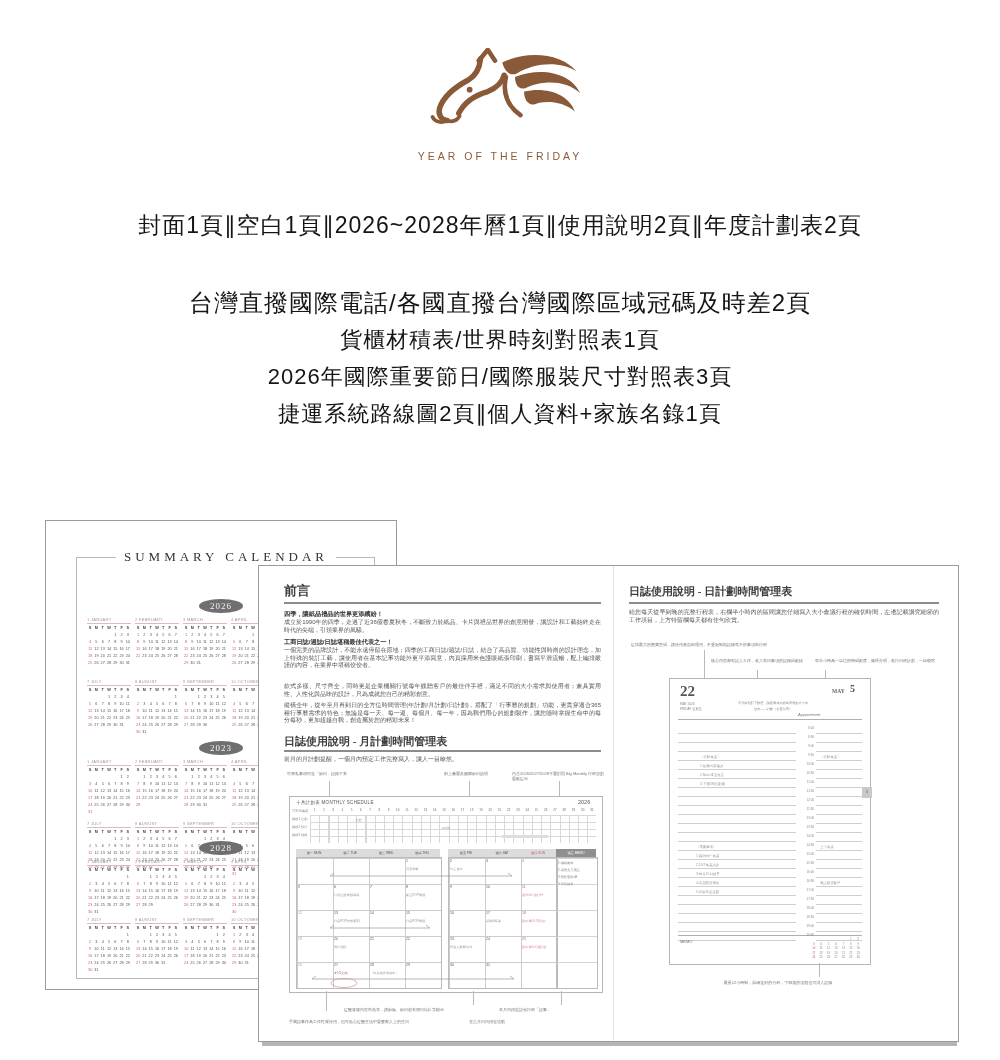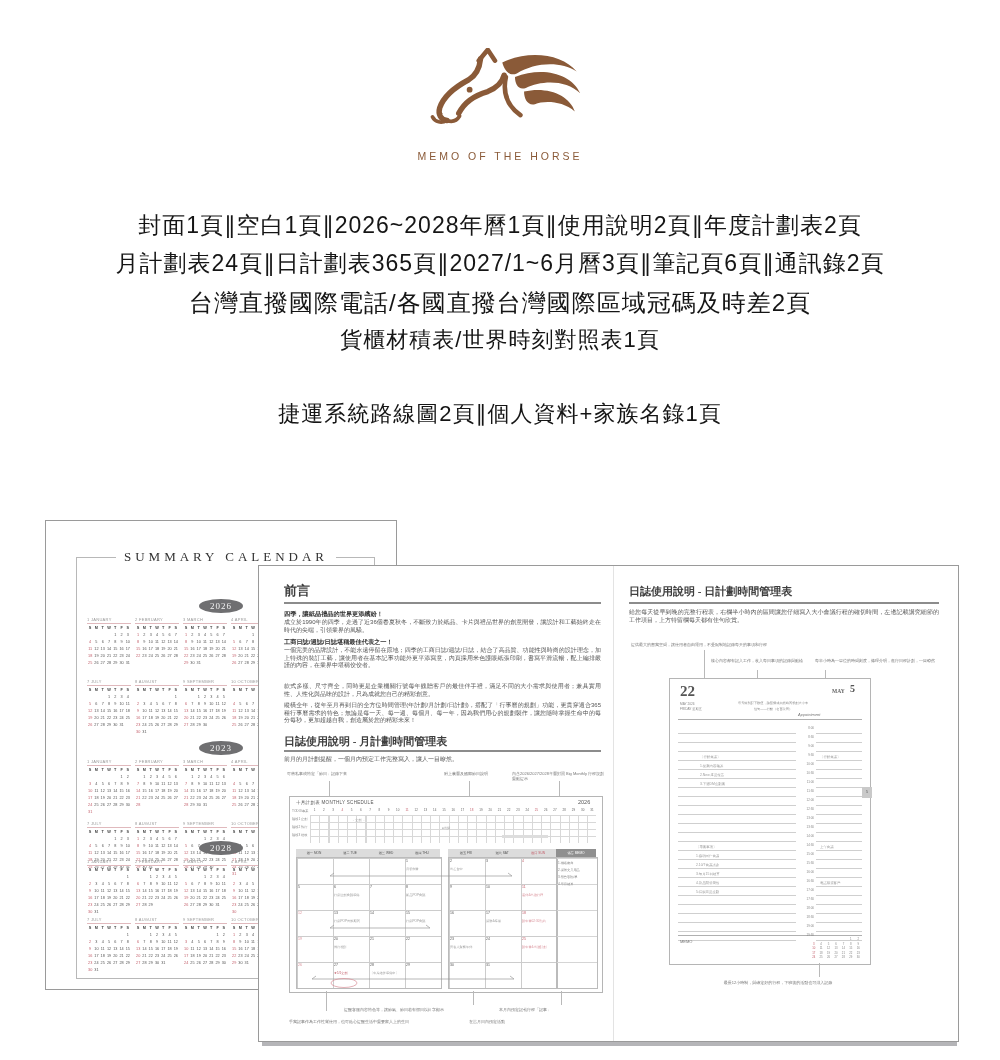--- a/index.html
+++ b/index.html
@@ -56,27 +56,27 @@
         <path d="M116 32 C112 50 118 64 132 74" stroke-width="5"></path>
       </g>
       <g fill="#8a5a38">
         <circle cx="76" cy="46" r="3.2"></circle>
         <circle cx="44" cy="72" r="1.8"></circle>
         <path d="M112 16 C140 2 178 6 194 26 C176 14 148 16 128 28 C120 32 114 24 112 16 Z"></path>
         <path d="M126 32 C156 20 188 28 198 50 C182 34 154 36 138 44 C130 47 126 40 126 32 Z"></path>
         <path d="M136 48 C162 42 186 52 192 70 C178 58 158 58 148 62 C140 64 136 56 136 48 Z"></path>
       </g>
     </svg>
-    <div class="abs logo-sub ctr" style="left:0;top:102px;width:220px;">MEMO OF THE HORSE</div>
+    <div class="abs logo-sub ctr" style="left:0;top:102px;width:220px;">YEAR OF THE FRIDAY</div>
   </div>
 
   <div class="abs bigline" style="top:210px;font-size:23px;">封面1頁∥空白1頁∥2026~2028年曆1頁∥使用說明2頁∥年度計劃表2頁</div>
-  <div class="abs bigline" style="top:248px;font-size:23px;">月計劃表24頁∥日計劃表365頁∥2027/1~6月曆3頁∥筆記頁6頁∥通訊錄2頁</div>
   <div class="abs bigline" style="top:287px;font-size:24px;">台灣直撥國際電話/各國直撥台灣國際區域冠碼及時差2頁</div>
   <div class="abs bigline" style="top:325px;font-size:22px;">貨櫃材積表/世界時刻對照表1頁</div>
+  <div class="abs bigline" style="top:362px;font-size:22px;">2026年國際重要節日/國際服裝尺寸對照表3頁</div>
   <div class="abs bigline" style="top:399px;font-size:22px;">捷運系統路線圖2頁∥個人資料+家族名錄1頁</div>
 
 
   <div class="abs sheet" style="left:45px;top:520px;width:350px;height:468px;z-index:1;">
     <div class="abs" style="left:30px;top:36px;width:297px;height:420px;border:1px solid #b8b8b8;"></div>
     <div class="abs" style="left:70px;top:28px;padding:0 8px;background:#fff;
          font-family:'Liberation Serif','DejaVu Serif',serif;font-size:13px;letter-spacing:4px;color:#333;">SUMMARY CALENDAR</div>
     <div id="summary-grid" class="abs" style="left:0;top:0;width:350px;height:468px;">
         <div class="abs badge" style="left:153px;top:78px;width:44px;height:14px;">2026</div>
         <div class="minical" style="left:41px;top:96px;">

